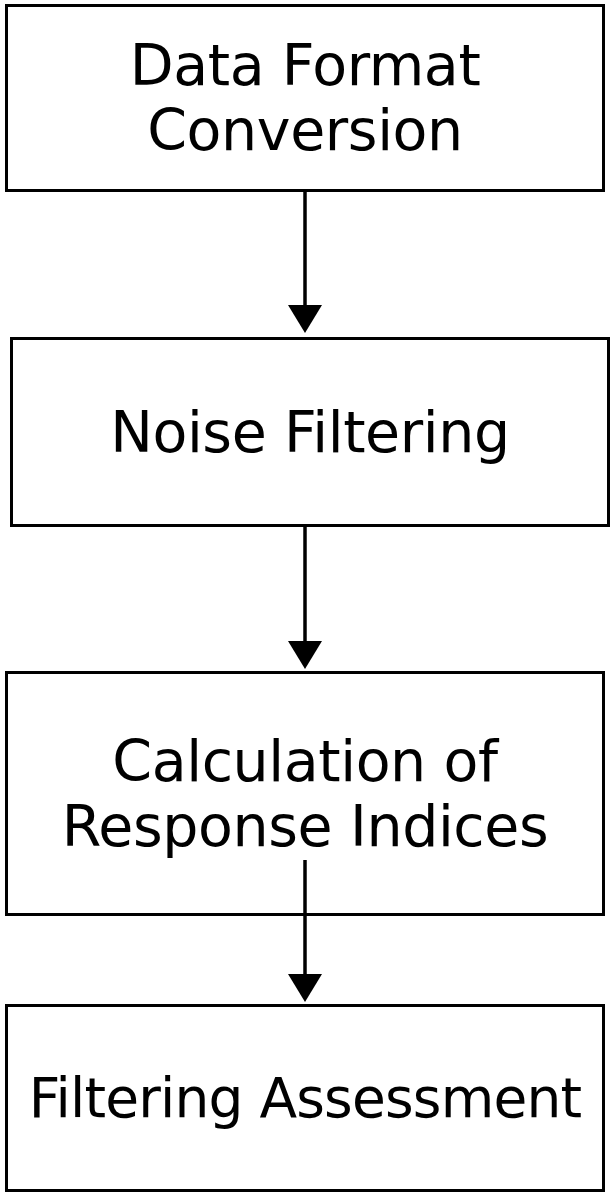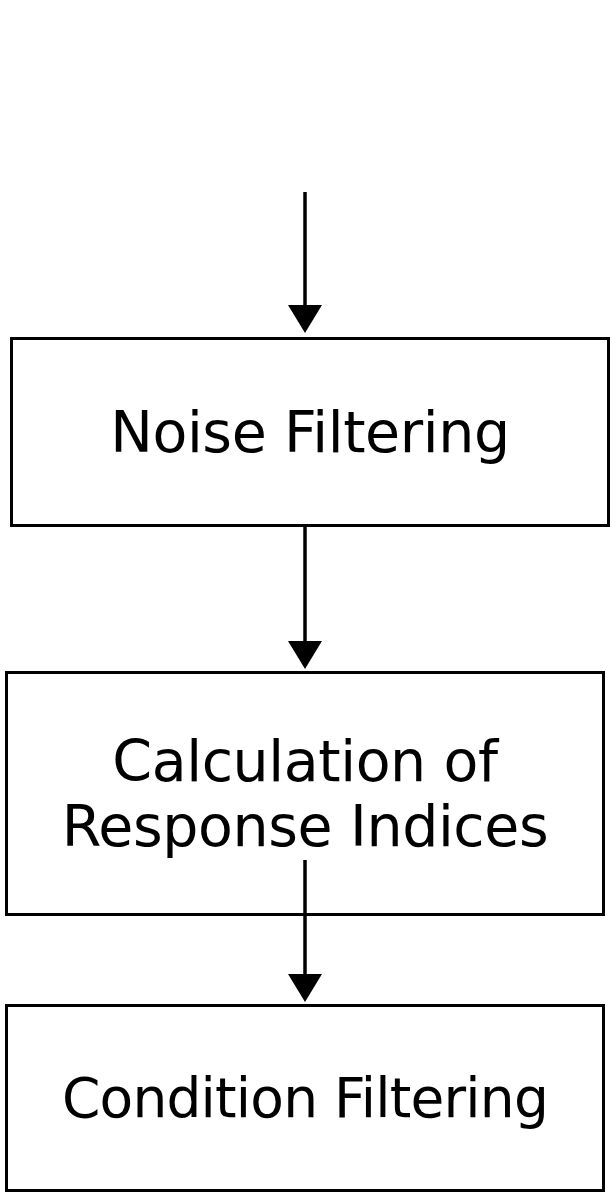--- a/index.html
+++ b/index.html
@@ -48,20 +48,24 @@
   }
   .flow-arrow svg {
     display: block;
   }
 </style>
 </head>
 <body>
 
 <div id="flowchart">
 
+  <div class="flow-node" style="left:5px; top:4px; width:600px; height:188px;">
+    <div class="flow-node-label">Data Format
+Conversion</div>
+  </div>
 
   <div class="flow-arrow" style="left:287px; top:192px; width:36px; height:145px;">
     <svg width="36" height="145" viewBox="0 0 36 145">
       <line x1="18" y1="0" x2="18" y2="117" stroke="#000000" stroke-width="3.5"></line>
       <polygon points="1,113 35,113 18,141" fill="#000000"></polygon>
     </svg>
   </div>
 
   <div class="flow-node" style="left:10px; top:337px; width:600px; height:190px;">
     <div class="flow-node-label">Noise Filtering</div>
@@ -80,16 +84,16 @@
   </div>
 
   <div class="flow-arrow" style="left:287px; top:860px; width:36px; height:146px;">
     <svg width="36" height="146" viewBox="0 0 36 146">
       <line x1="18" y1="0" x2="18" y2="118" stroke="#000000" stroke-width="3.5"></line>
       <polygon points="1,114 35,114 18,142" fill="#000000"></polygon>
     </svg>
   </div>
 
   <div class="flow-node" style="left:5px; top:1004px; width:600px; height:188px;">
-    <div class="flow-node-label tight">Condition Filtering</div>
+    <div class="flow-node-label tight">Filtering Assessment</div>
   </div>
 
 </div>
 
 </body></html>

